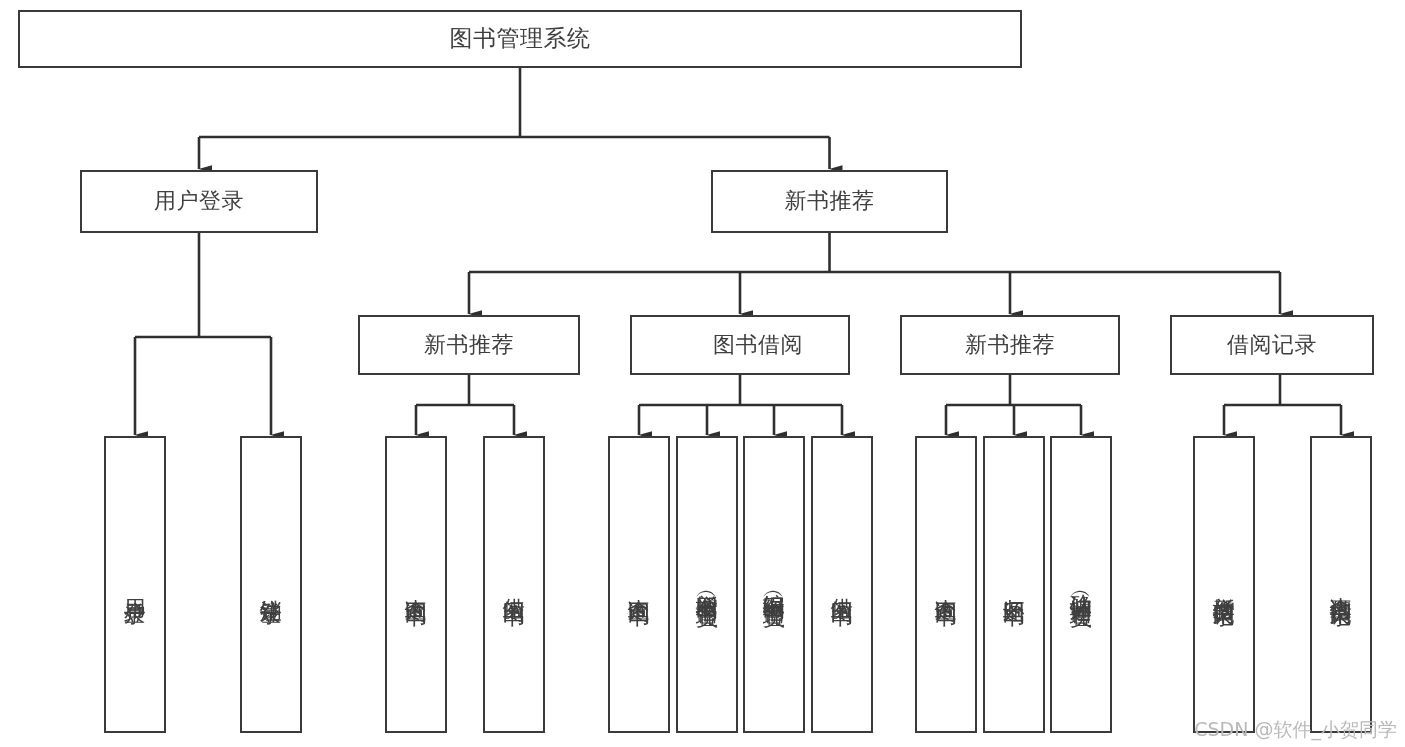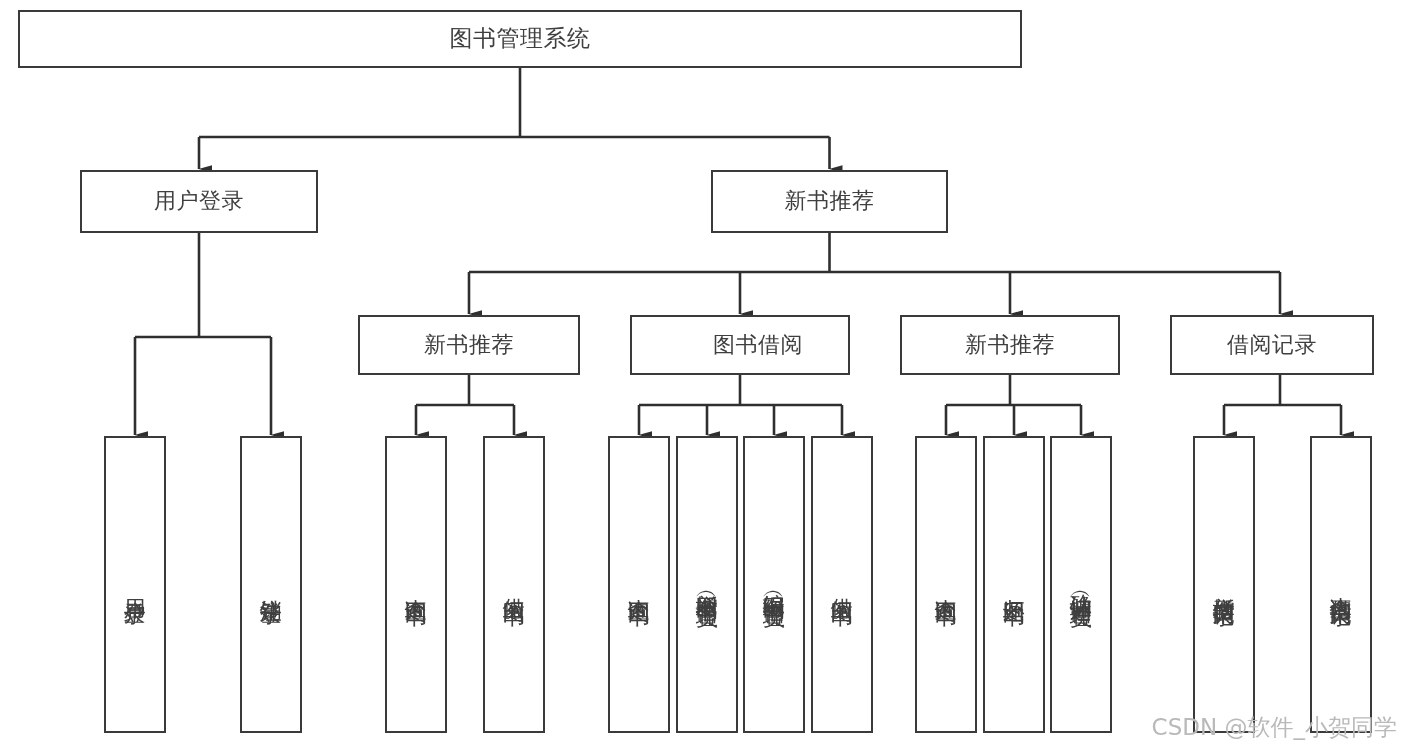--- a/index.html
+++ b/index.html
@@ -58,21 +58,21 @@
     writing-mode: vertical-rl;
     text-orientation: upright;
     line-height: 1.06;
     letter-spacing: 2px;
     max-height: 100%;
   }
   #watermark {
     position: absolute;
     right: 8px;
     bottom: 4px;
-    font-size: 23px;
+    font-size: 19px;
     color: #b9b9b9;
     white-space: nowrap;
     user-select: none;
   }
 </style>
 </head>
 <body>
 
 <div id="canvas">
 

